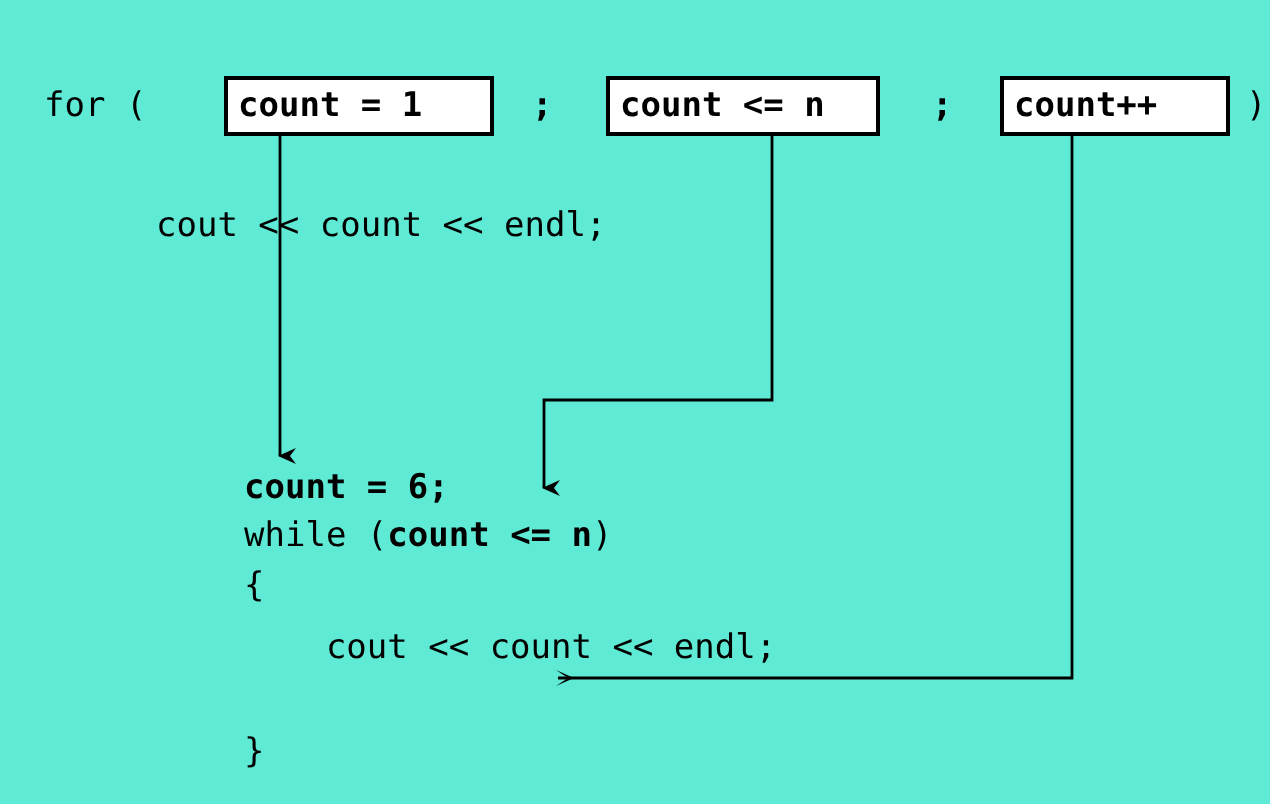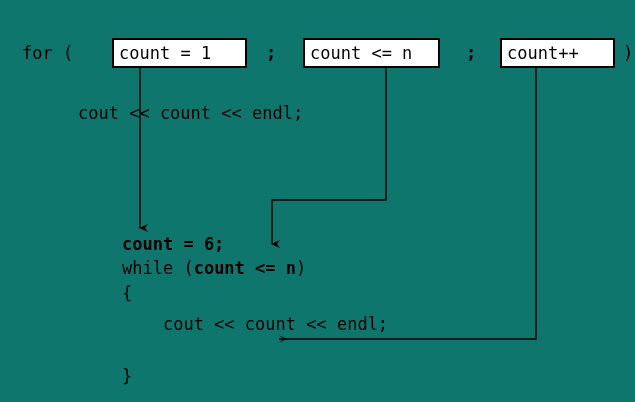--- a/index.html
+++ b/index.html
@@ -4,21 +4,21 @@
 <style>
   html, body {
     margin: 0;
     padding: 0;
     background: #ffffff;
   }
   #canvas {
     position: relative;
     width: 635px;
     height: 402px;
-    background: #0f766e;
+    background: #5eead4;
     font-family: "DejaVu Sans Mono", "Liberation Mono", monospace;
     overflow: hidden;
   }
   .code {
     position: absolute;
     font-family: "DejaVu Sans Mono", "Liberation Mono", monospace;
     font-size: 17px;
     color: #000000;
     white-space: pre;
     line-height: 1;
@@ -29,21 +29,21 @@
   
   .expr-box {
     position: absolute;
     border: 2px solid #000000;
     box-sizing: border-box;
     display: flex;
     align-items: center;
     padding-left: 5px;
     font-family: "DejaVu Sans Mono", "Liberation Mono", monospace;
     font-size: 17px;
-    font-weight: normal;
+    font-weight: bold;
     color: #000000;
     white-space: pre;
     background: #ffffff;
   }
 
   svg.arrows {
     position: absolute;
     left: 0;
     top: 0;
     width: 635px;

